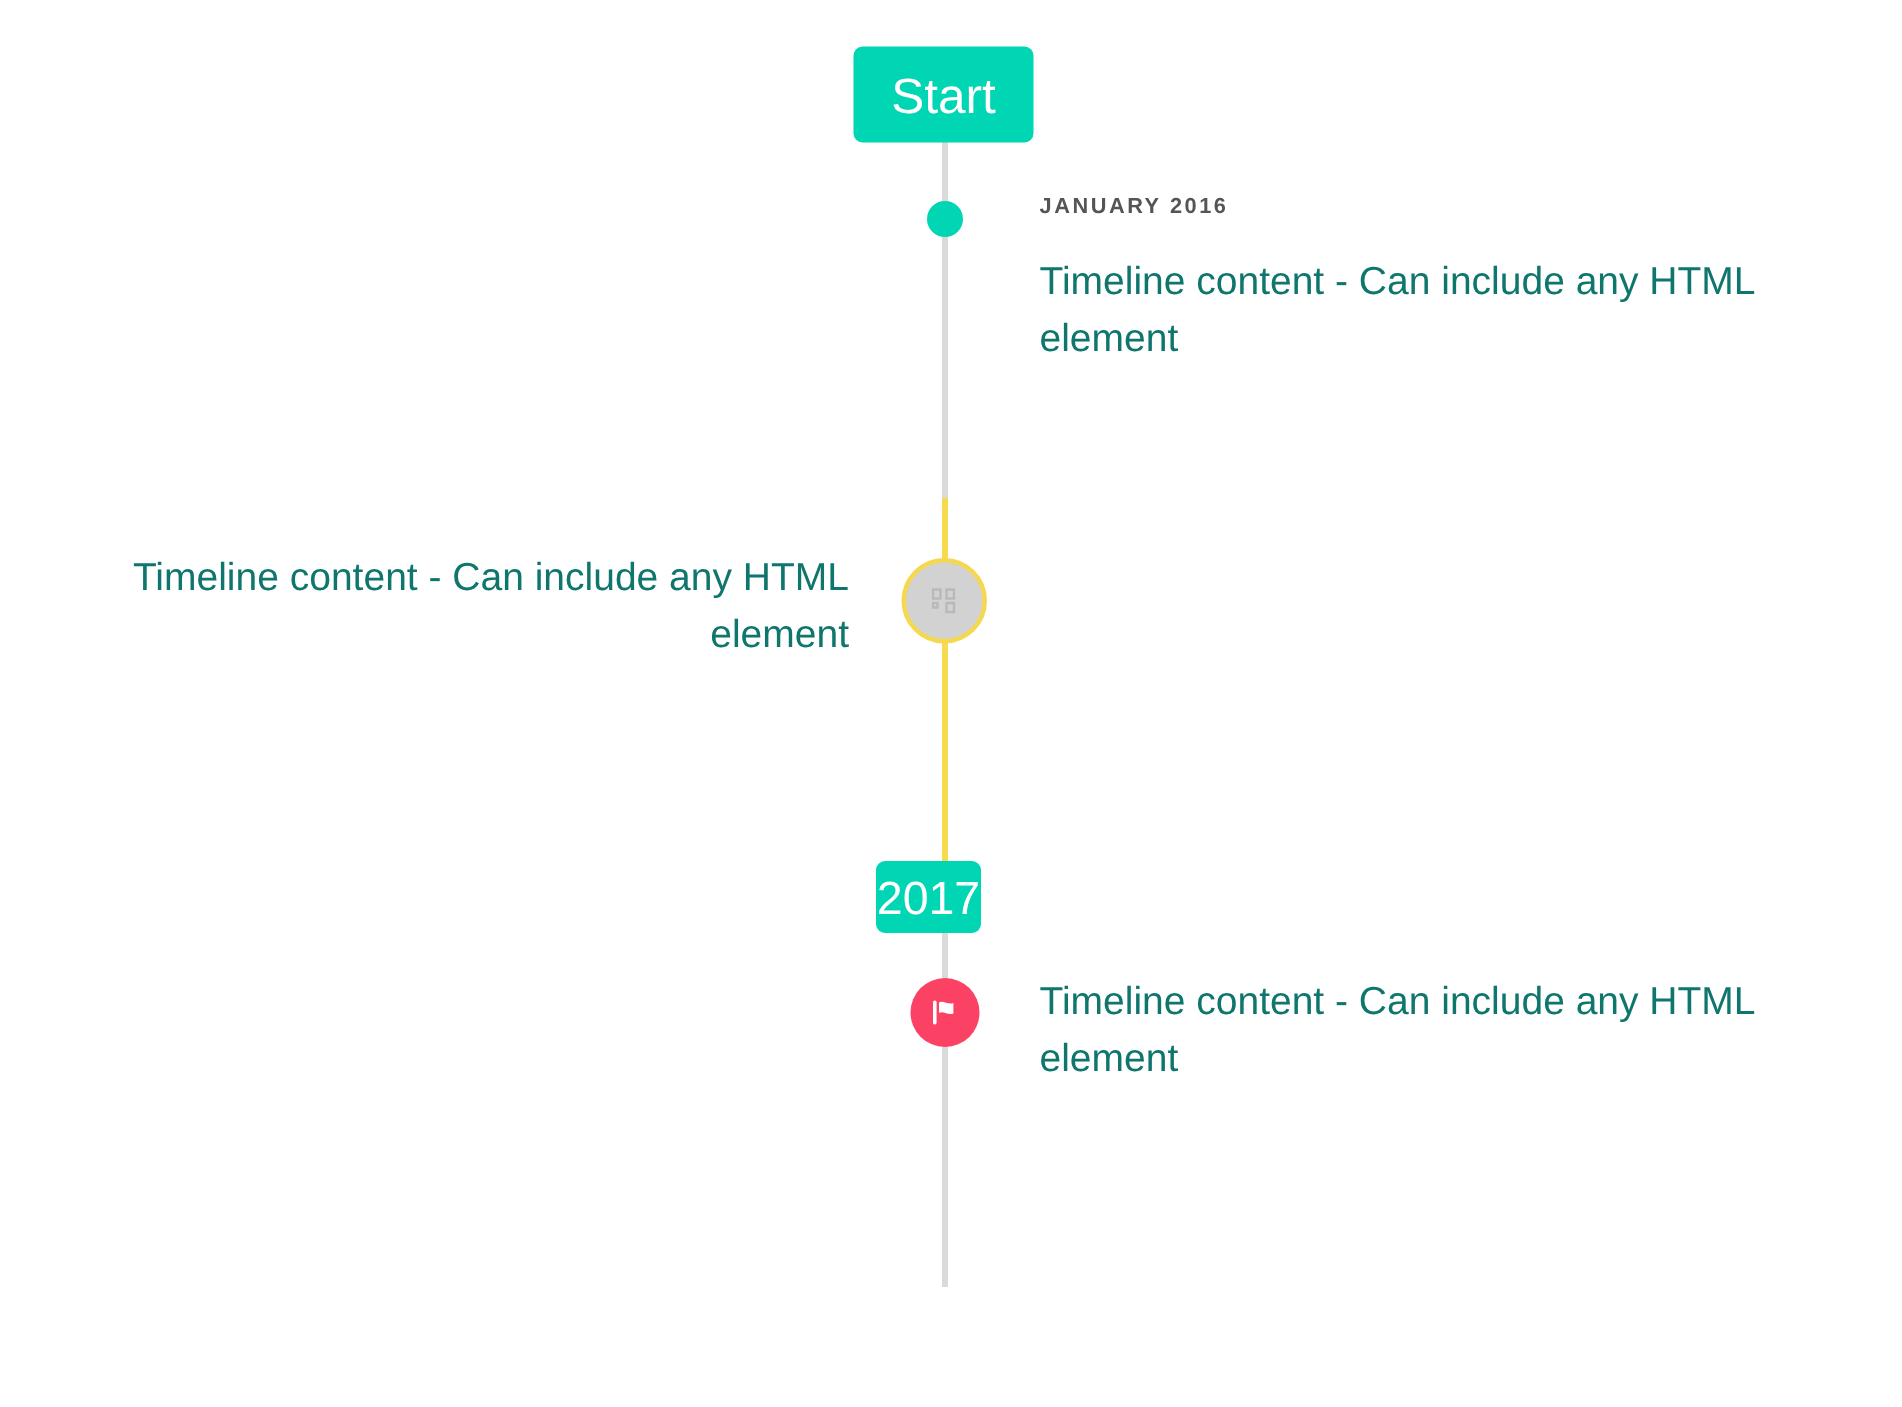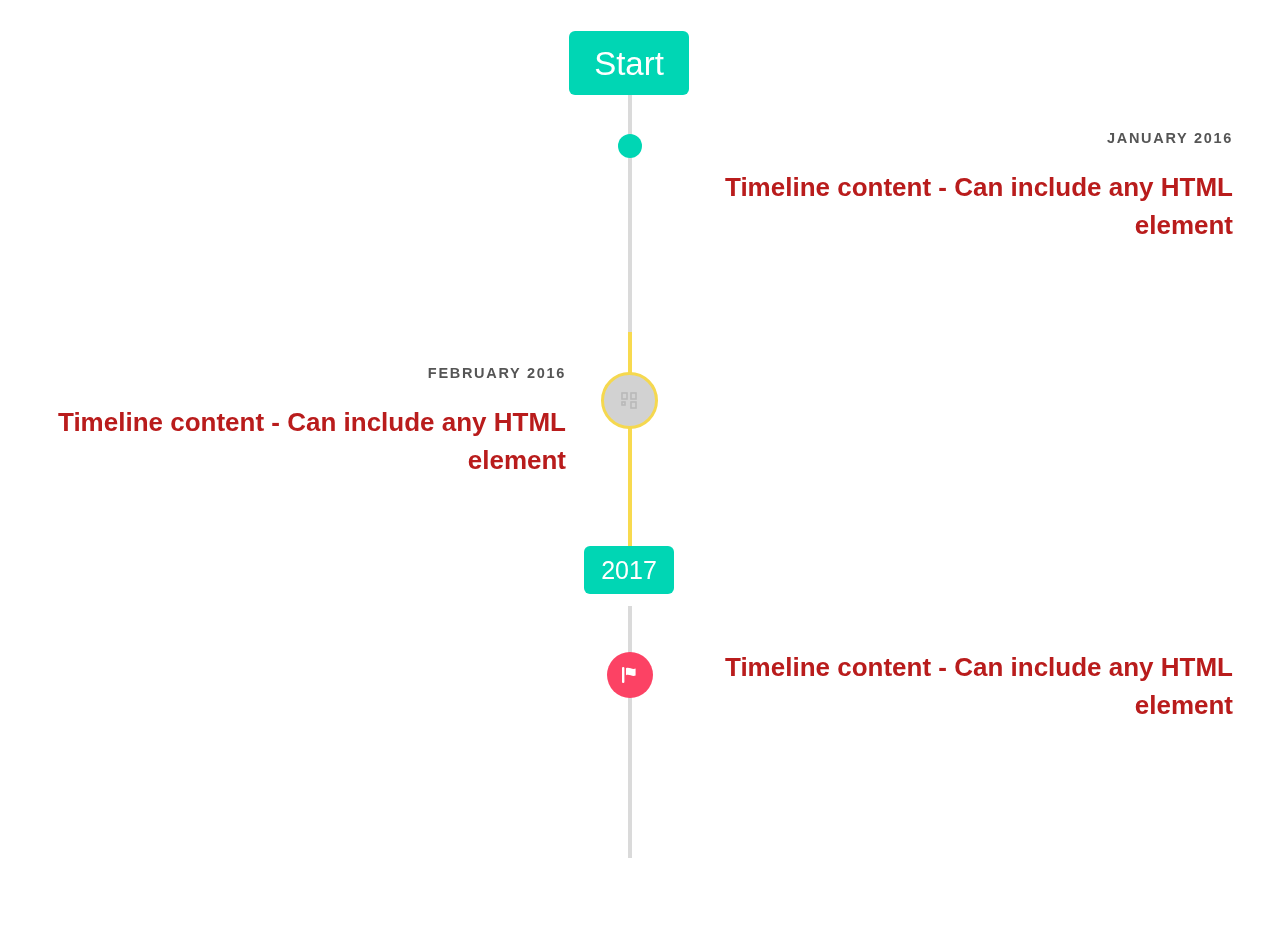--- a/index.html
+++ b/index.html
@@ -51,23 +51,23 @@
     left: 569px; top: 31px;
     width: 120px; height: 64px;
     font-size: 33px;
   }
   .cap-end {
     left: 577px; top: 848px;
     width: 104px; height: 64px;
     font-size: 33px;
   }
   .cap-mid {
-    left: 584px; top: 546px;
-    width: 90px; height: 48px;
-    font-size: 25px;
+    left: 584px; top: 574px;
+    width: 70px; height: 48px;
+    font-size: 31px;
   }
 
   
   .marker {
     position: absolute;
     border-radius: 50%;
     z-index: 5;
     display: flex;
     align-items: center;
     justify-content: center;
@@ -91,40 +91,40 @@
   }
   .flag-glyph { width: 24px; height: 24px; display: block; }
   .broken-glyph {
     width: 18px; height: 18px;
     display: block;
     opacity: .45;
   }
 
   
   .entry { position: absolute; }
-  .entry-right { left: 693px; width: 540px; text-align: right; }
+  .entry-right { left: 693px; width: 540px; text-align: left; }
   .entry-left  { left: 30px;  width: 536px; text-align: right; }
 
   .entry-jan   { top: 130px; }
   .entry-feb   { top: 365px; }
   .entry-mar   { top: 648px; }
 
   .entry-date {
     font-size: 14.5px;
     font-weight: bold;
     letter-spacing: 1.7px;
     color: #555555;
     margin: 0 0 22px 0;
   }
   .entry-body {
     font-size: 26px;
-    color: #b91c1c;
+    color: #0f766e;
     line-height: 1.48;
     margin: 0;
-    font-weight: 700;
+    font-weight: 400;
   }
 </style>
 </head>
 <body>
 
 <div class="timeline">
 
   <div class="spine seg-top"></div>
   <div class="spine seg-yellow"></div>
   <div class="spine seg-bottom"></div>
@@ -141,21 +141,20 @@
   <div class="marker marker-big">
     <svg class="broken-glyph" viewBox="0 0 18 18">
       <rect x="1" y="1" width="5" height="6" fill="none" stroke="#9b9b9b" stroke-width="1.6"></rect>
       <rect x="10" y="1" width="5" height="6" fill="none" stroke="#9b9b9b" stroke-width="1.6"></rect>
       <rect x="1" y="10" width="3" height="3" fill="none" stroke="#9b9b9b" stroke-width="1.6"></rect>
       <rect x="10" y="10" width="5" height="6" fill="none" stroke="#9b9b9b" stroke-width="1.6"></rect>
     </svg>
   </div>
 
   <div class="entry entry-left entry-feb">
-    <p class="entry-date">FEBRUARY 2016</p>
     <p class="entry-body">Timeline content - Can include any HTML element</p>
   </div>
 
   <div class="cap cap-mid">2017</div>
 
   <div class="marker marker-flag">
     <svg class="flag-glyph" viewBox="0 0 24 24">
       <rect x="4" y="4" width="2.4" height="16" rx="1.1" fill="#ffffff"></rect>
       <path d="M8 5.2 C11 3.6 14 7.0 17.6 5.6 L17.6 12.6 C14 14.0 11 10.6 8 12.2 Z" fill="#ffffff"></path>
     </svg>

